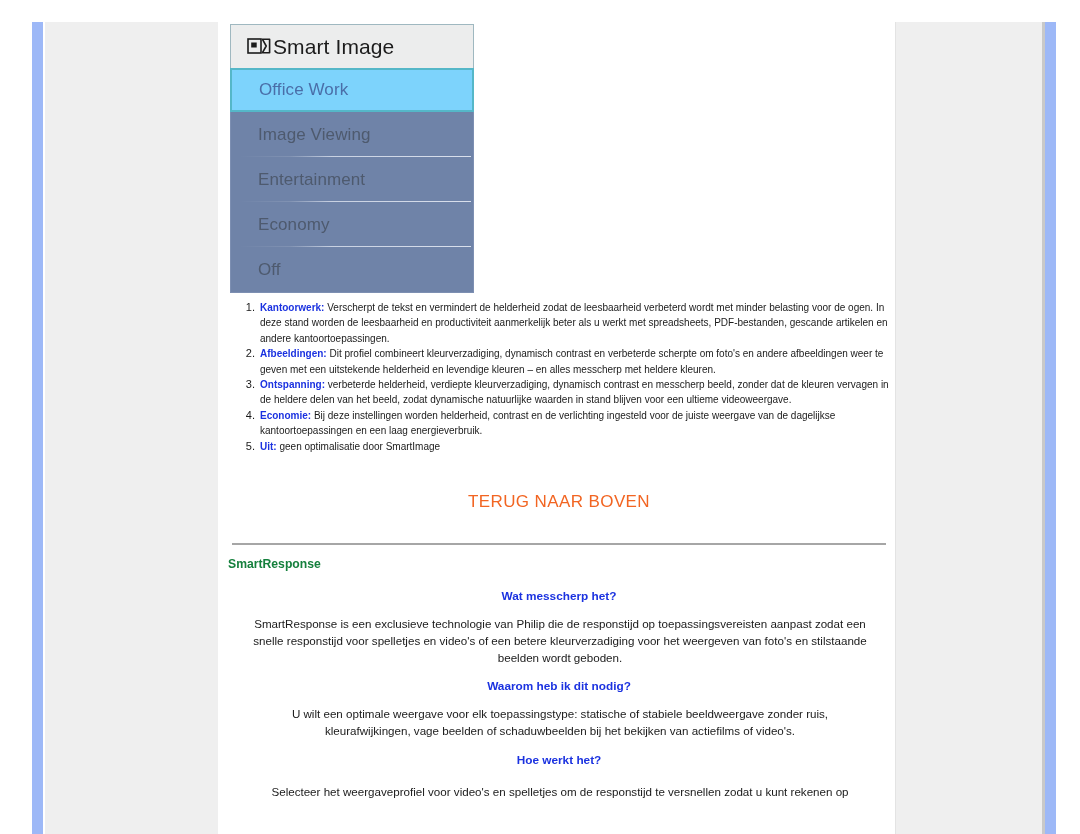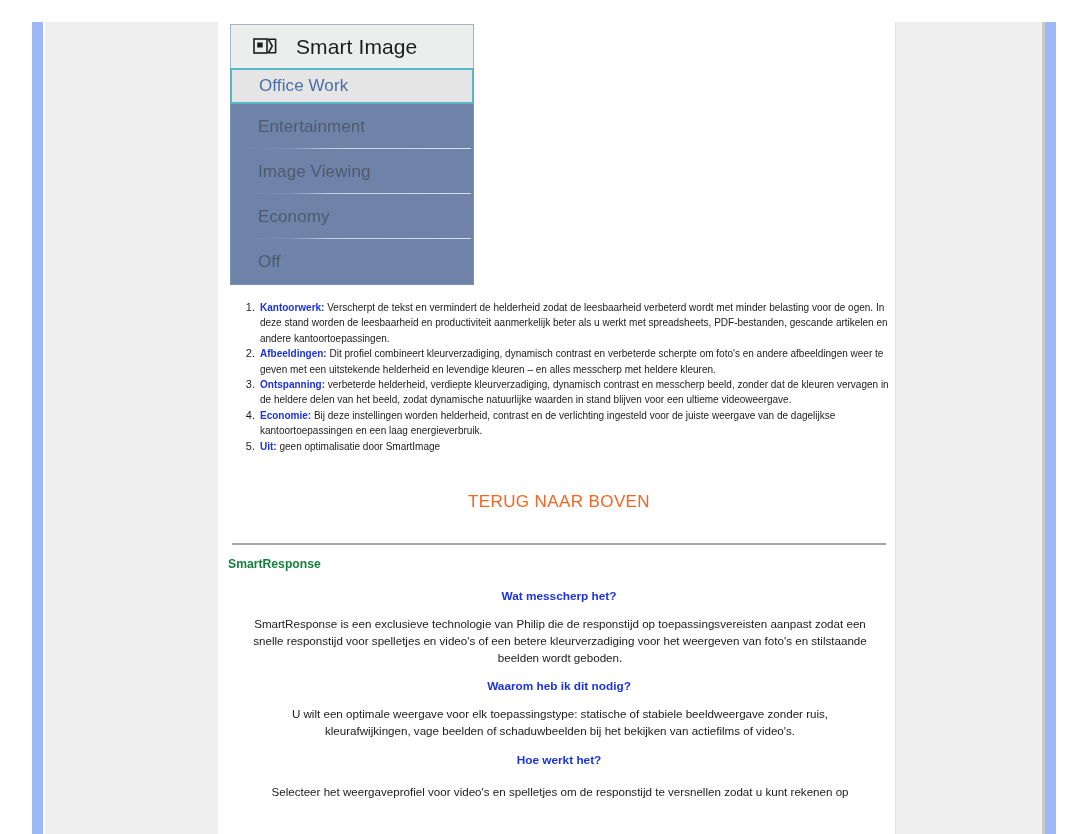--- a/index.html
+++ b/index.html
@@ -71,33 +71,33 @@
     top: 24px;
     width: 244px;
   }
   .si-header {
     height: 44px;
     background: #eceded;
     border: 1px solid #9fb8c0;
     border-bottom: none;
     display: flex;
     align-items: center;
-    padding-left: 22px;
-    gap: 19px;
+    padding-left: 16px;
+    gap: 2px;
   }
   .si-icon { width: 24px; height: 19px; display: block; }
   .si-title {
     font-size: 21px;
     color: #1c1c1c;
     letter-spacing: 0.1px;
   }
 
   .si-selected {
-    height: 36px;
-    background: #e5e5e5;
+    height: 44px;
+    background: #7dd3fc;
     border: 2px solid #55b7c8;
     display: flex;
     align-items: center;
     padding-left: 27px;
   }
   .si-selected span {
     font-size: 17px;
     color: #4a6ea8;
     letter-spacing: .1px;
   }
@@ -226,24 +226,24 @@
       </svg>
       <span class="si-title">Smart Image</span>
     </div>
 
     <div class="si-selected">
       <span>Office Work</span>
     </div>
 
     <div class="si-list">
       <div class="si-item">
+        <span>Image Viewing</span>
+      </div>
+      <div class="si-item">
         <span>Entertainment</span>
-      </div>
-      <div class="si-item">
-        <span>Image Viewing</span>
       </div>
       <div class="si-item">
         <span>Economy</span>
       </div>
       <div class="si-item last">
         <span>Off</span>
       </div>
     </div>
   </div>
 

